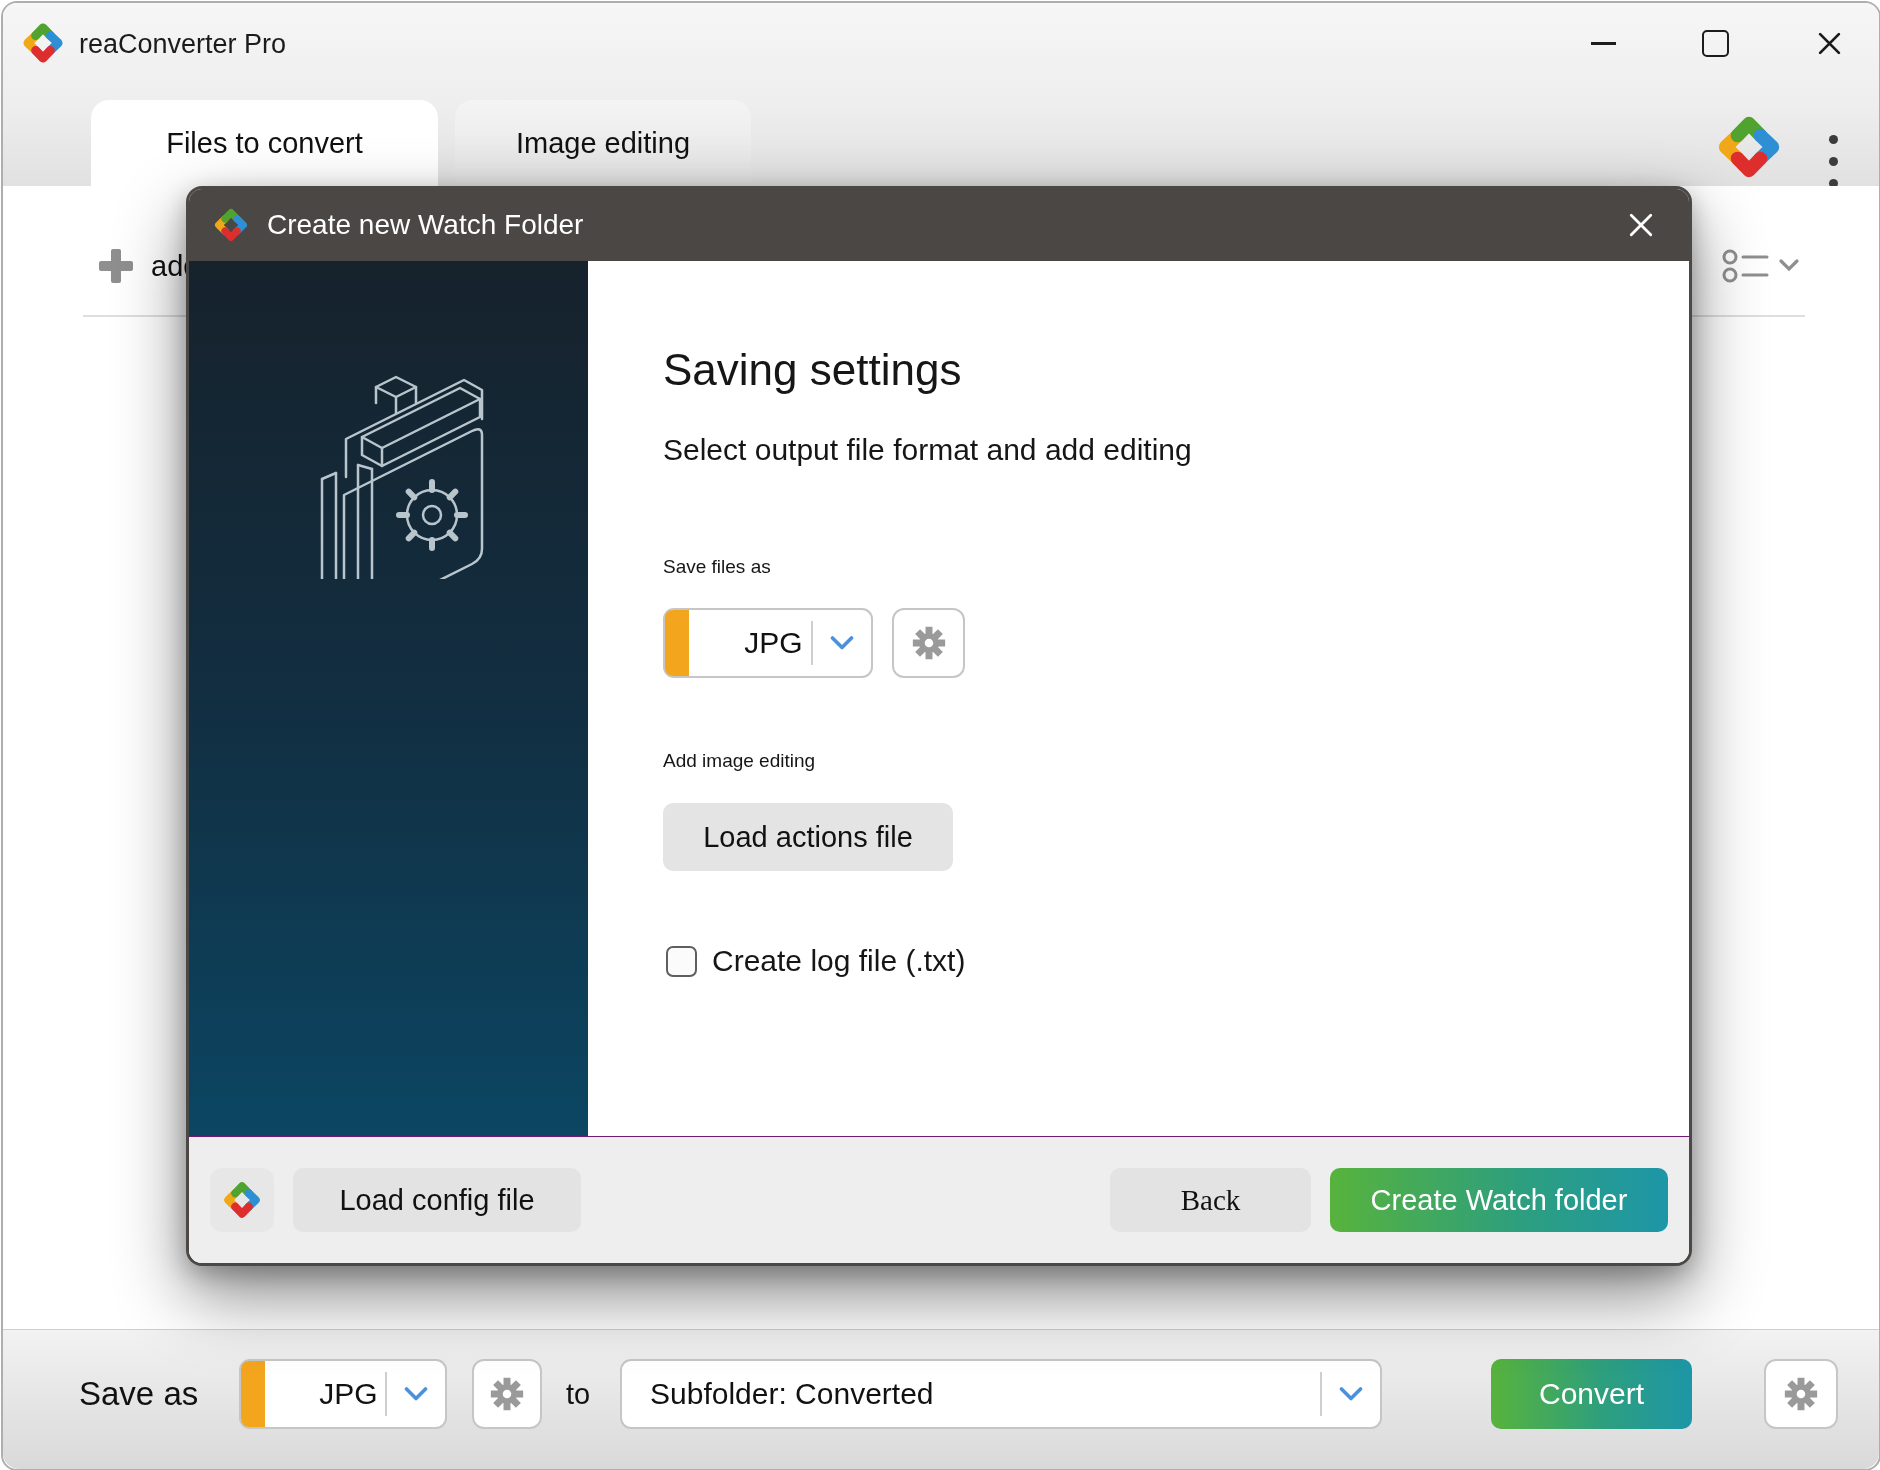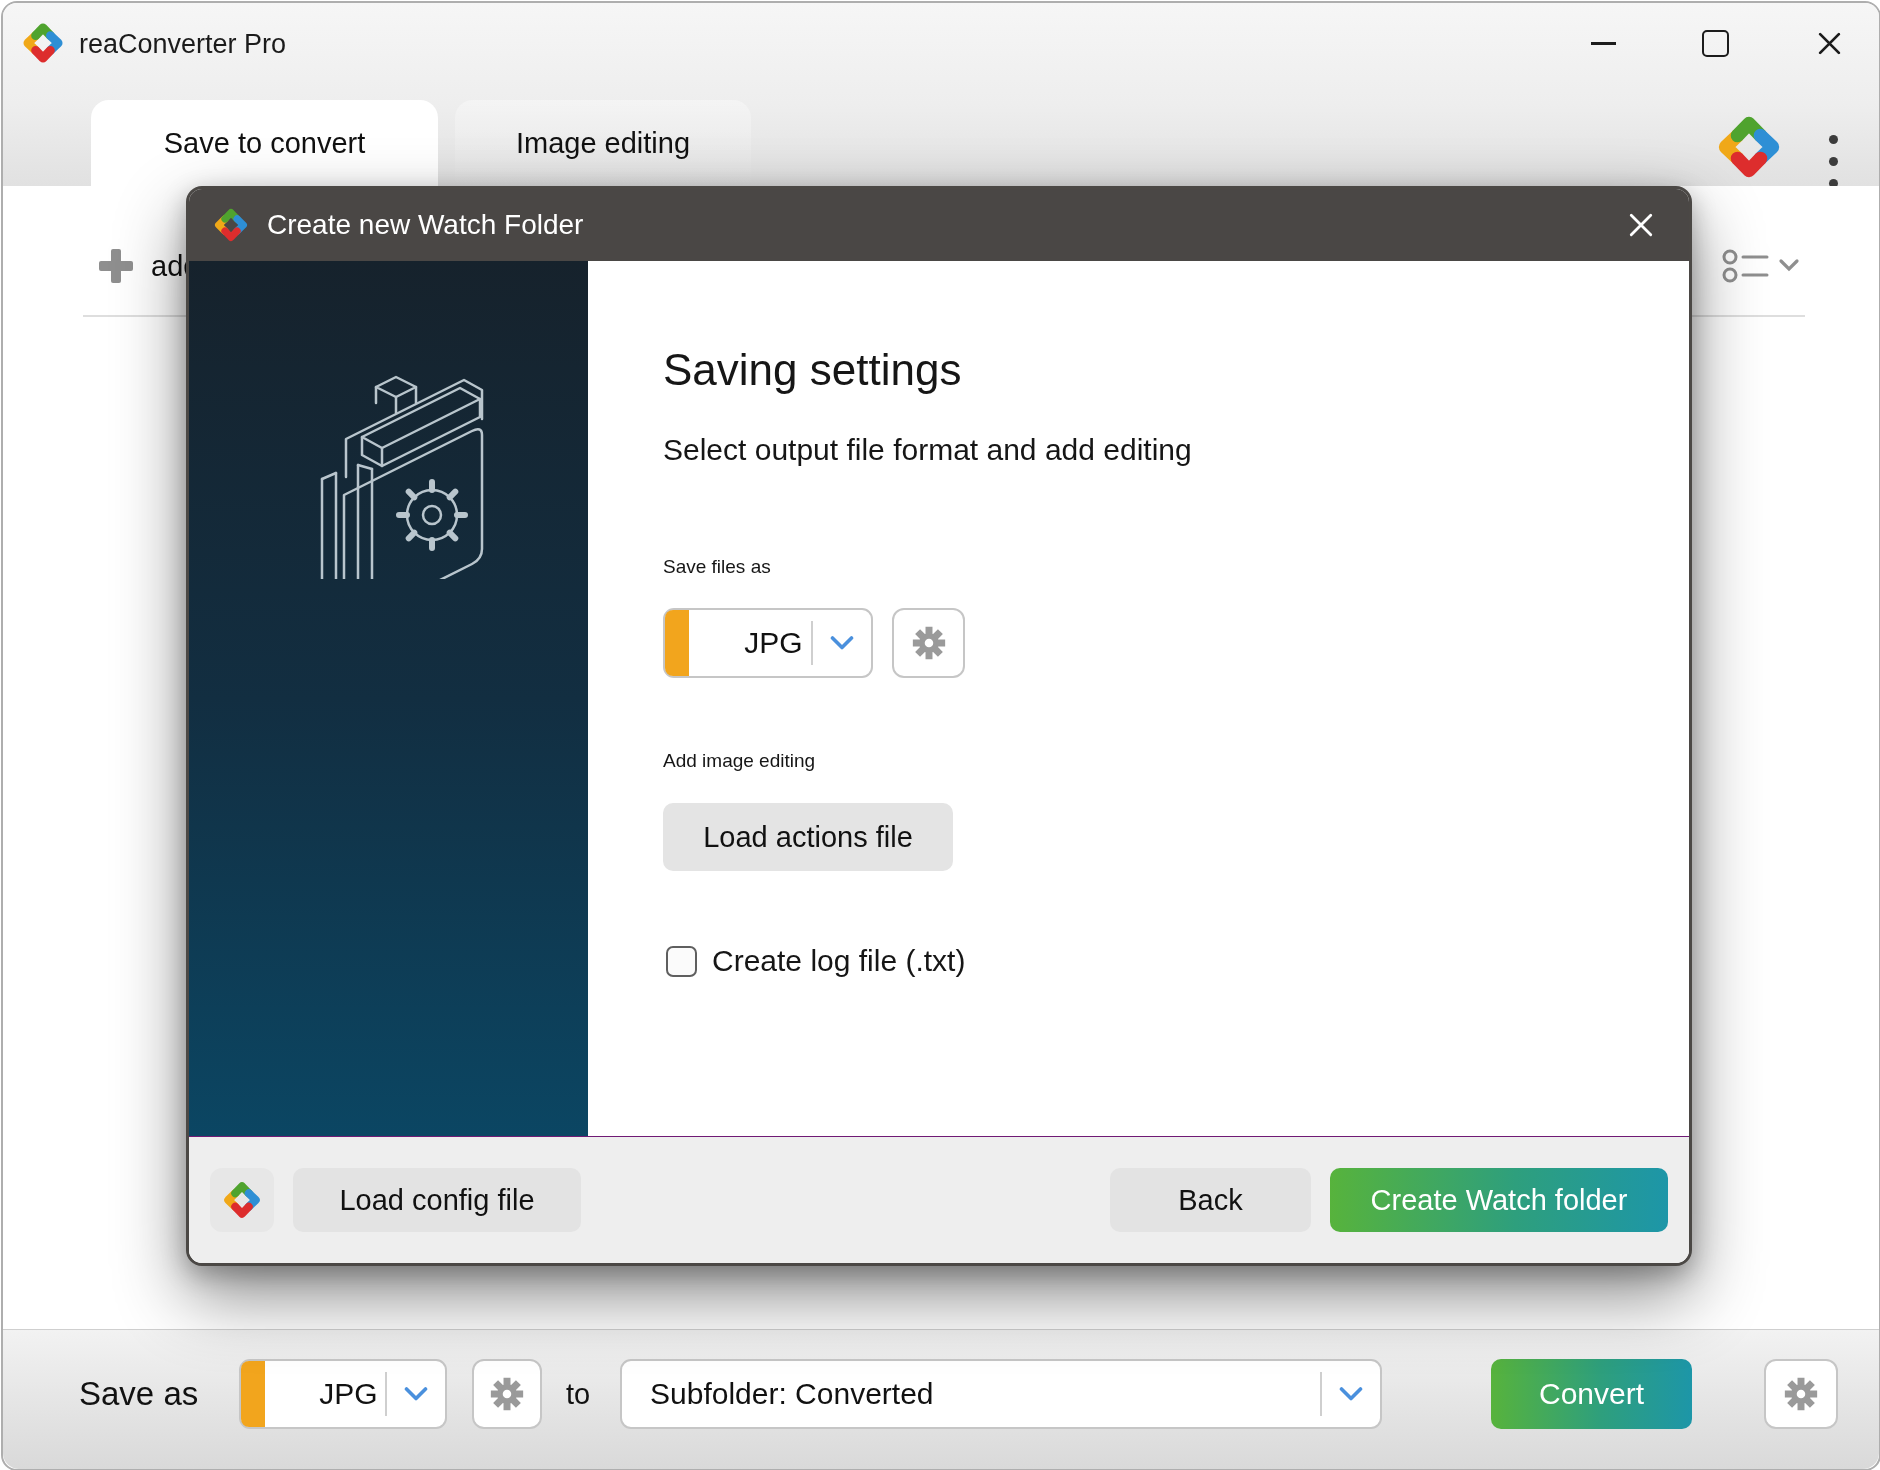--- a/index.html
+++ b/index.html
@@ -85,21 +85,21 @@
   .log-row{position:absolute;left:78px;top:683px;display:flex;align-items:center;gap:15px;}
   .checkbox{width:31px;height:31px;background:#fbfbfb;border:2.6px solid #5f5f5f;border-radius:7px;box-sizing:border-box;}
   .log-label{font-size:30px;color:#161616;text-align:right;}
   .dialog-footer{height:126px;flex:0 0 auto;background:#eeeeee;border-top:1px solid #701a75;
     display:flex;align-items:center;padding:0 21px;gap:19px;}
   .footer-logo-btn{width:64px;height:64px;background:#e7e7e7;border-radius:12px;
     display:flex;align-items:center;justify-content:center;flex:0 0 auto;}
   .gray-btn{height:64px;background:#e3e3e3;border-radius:10px;display:flex;align-items:center;
     justify-content:center;font-size:29px;color:#111;flex:0 0 auto;}
   .load-config-btn{width:288px;}
-  .back-btn{width:201px;}
+  .back-btn{width:201px;font-family:Liberation Serif, serif;}
   .create-btn{width:338px;height:64px;font-size:29px;flex:0 0 auto;}
   .footer-spacer{flex:1;}
 </style>
 </head>
 <body>
 
 <svg width="0" height="0" style="position:absolute">
   <symbol id="logo" viewBox="0 0 32 32">
     <g fill="none" stroke-linecap="round" stroke-linejoin="round" stroke-width="6.4">
       <path d="M10.6,21.4 L5,16 L10.6,10.6" stroke="#f0a818"></path>
@@ -140,21 +140,21 @@
     <div class="win-btn btn-maximize">
       <span class="max-box"></span>
     </div>
     <div class="win-btn btn-close">
       <svg width="25" height="25" style="color:#1c1c1c">
           <use href="#xmark"></use>
         </svg>
     </div>
 
     <div class="tab tab-active">
-      <span>Save to convert</span>
+      <span>Files to convert</span>
     </div>
     <div class="tab tab-inactive">
       <span>Image editing</span>
     </div>
 
     <svg class="big-logo">
         <use href="#logo"></use>
       </svg>
     <div class="kebab">
         <i></i>

